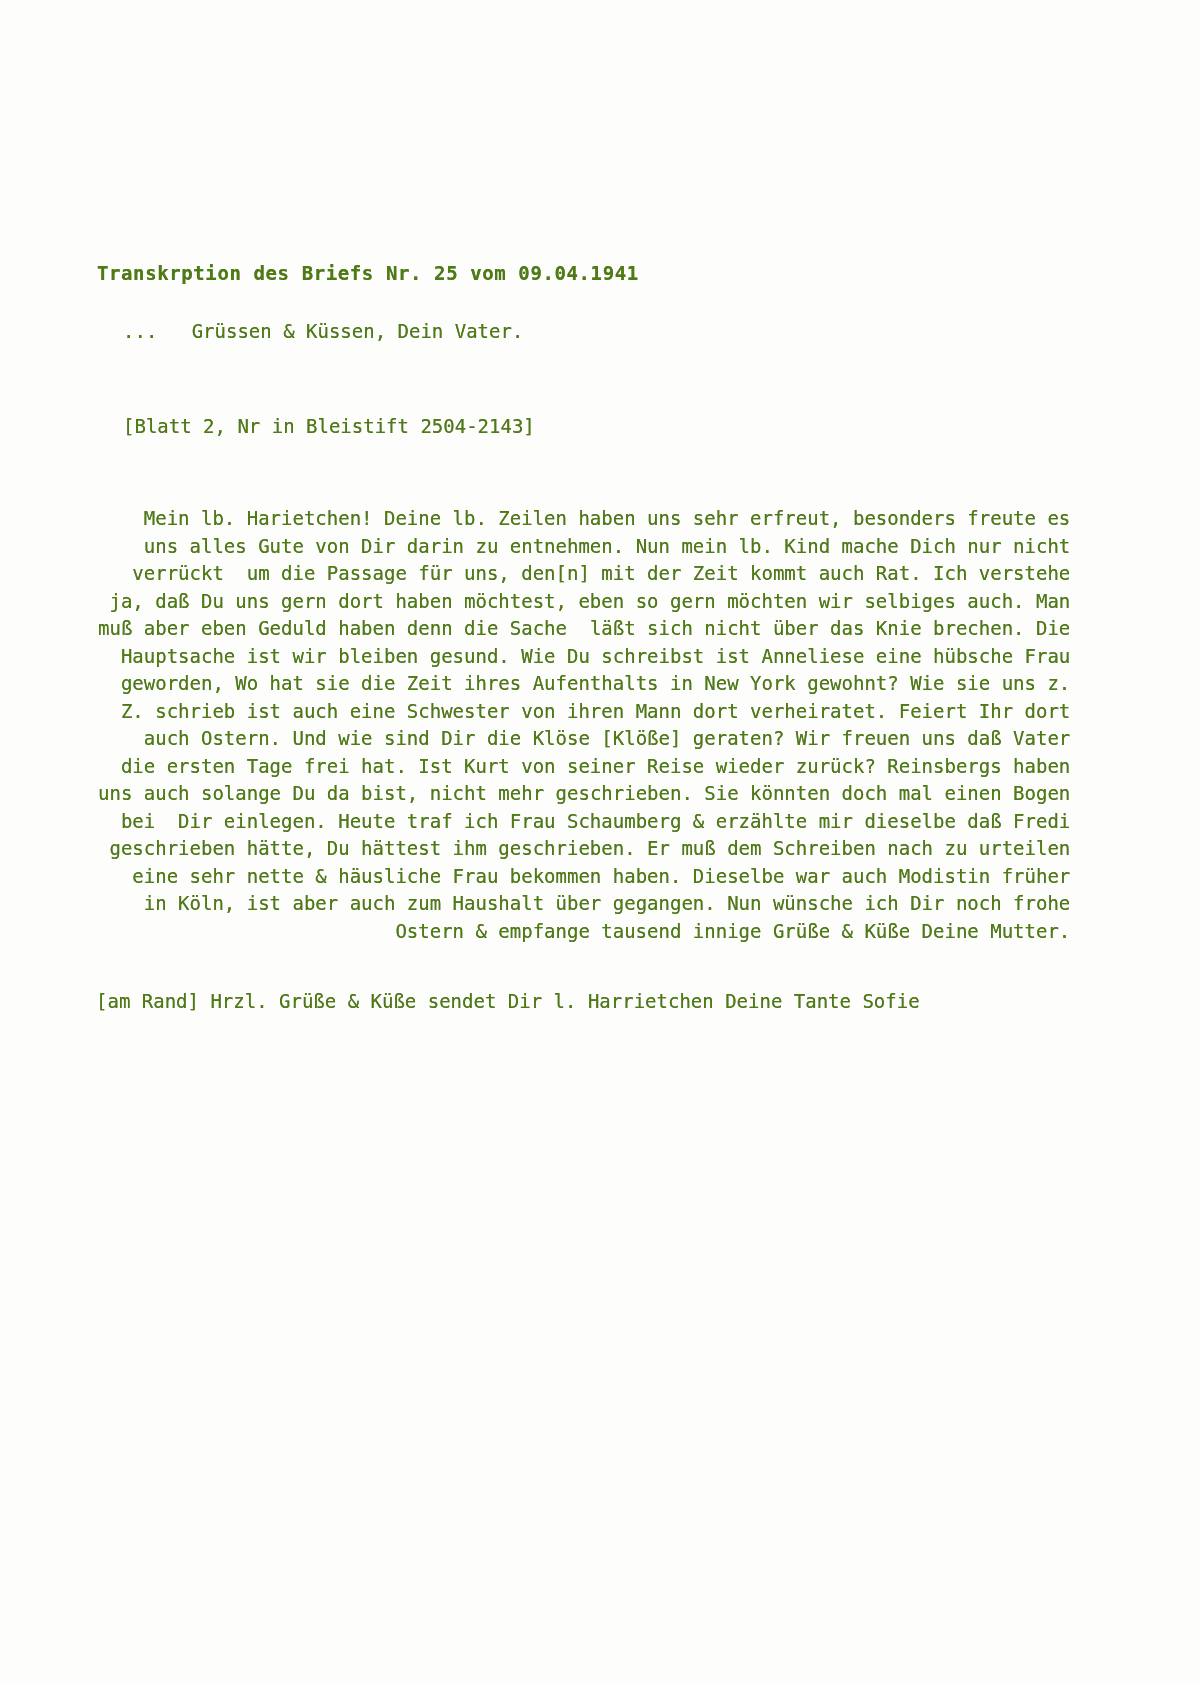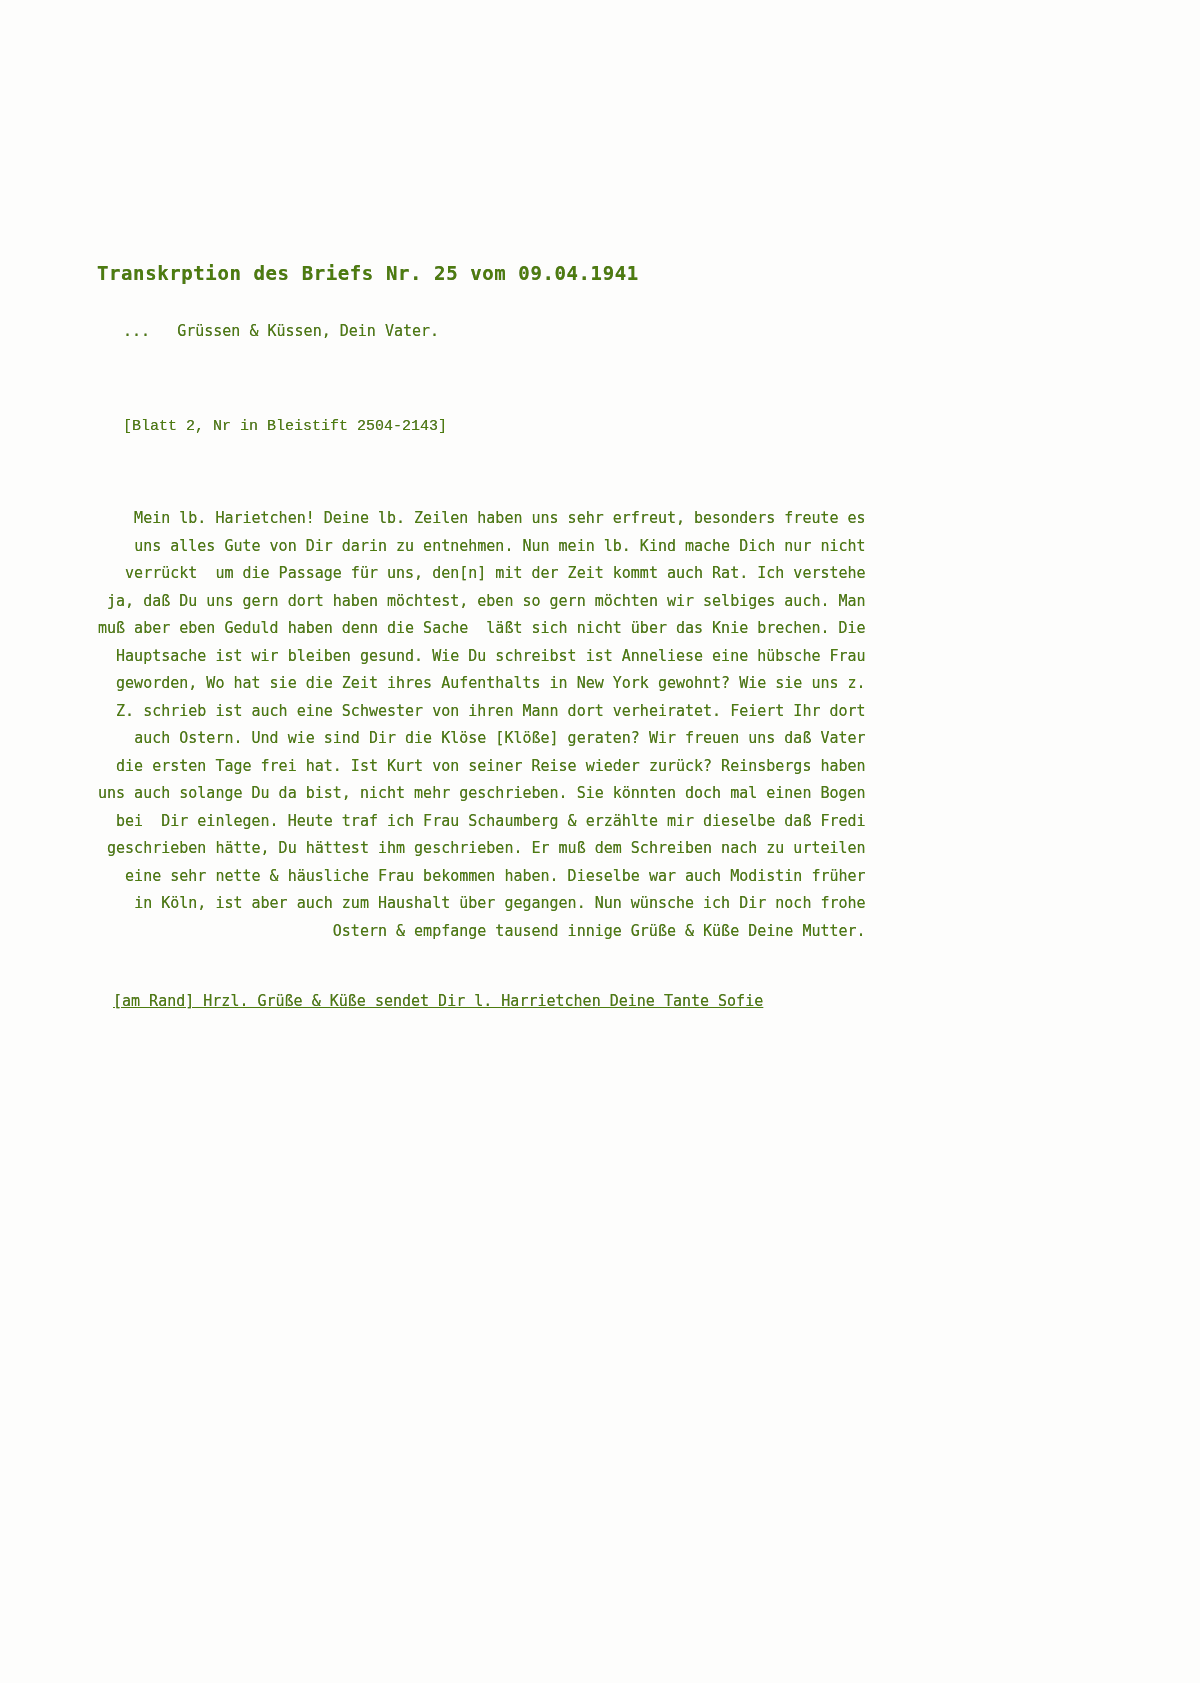--- a/index.html
+++ b/index.html
@@ -13,52 +13,50 @@
     height: 1683px;
     margin: 0 auto;
     background: #fdfdfc;
     overflow: hidden;
     font-family: "DejaVu Sans Mono", "Liberation Mono", monospace;
     color: #4d7c0f;
   }
   .txt {
     position: absolute;
     white-space: pre;
-    font-size: 15px;
+    font-size: 19px;
     line-height: 27.5px;
     text-shadow: 0 0 0.6px rgba(30,30,30,0.55);
   }
   .doc-title {
     left: 97px;
     top: 260px;
     font-weight: bold;
     font-size: 19px;
     letter-spacing: 0.6px;
   }
   .closing-line {
     left: 123px;
     top: 318px;
   }
   .sheet-note {
     left: 123px;
     top: 413px;
-    font-family: Liberation Mono, monospace;
   }
   .letter-body {
     left: 98px;
     top: 505px;
     text-align: right;
   }
   .letter-body .body-line {
     white-space: pre;
   }
   .margin-note {
-    left: 113px;
+    left: 96px;
     top: 988px;
-    text-decoration: underline;
   }
 </style>
 </head>
 <body>
 
 <div class="page">
 
   <div class="txt doc-title">Transkrption des Briefs Nr. 25 vom 09.04.1941</div>
 
   <div class="txt closing-line">...   Grüssen &amp; Küssen, Dein Vater.</div>

